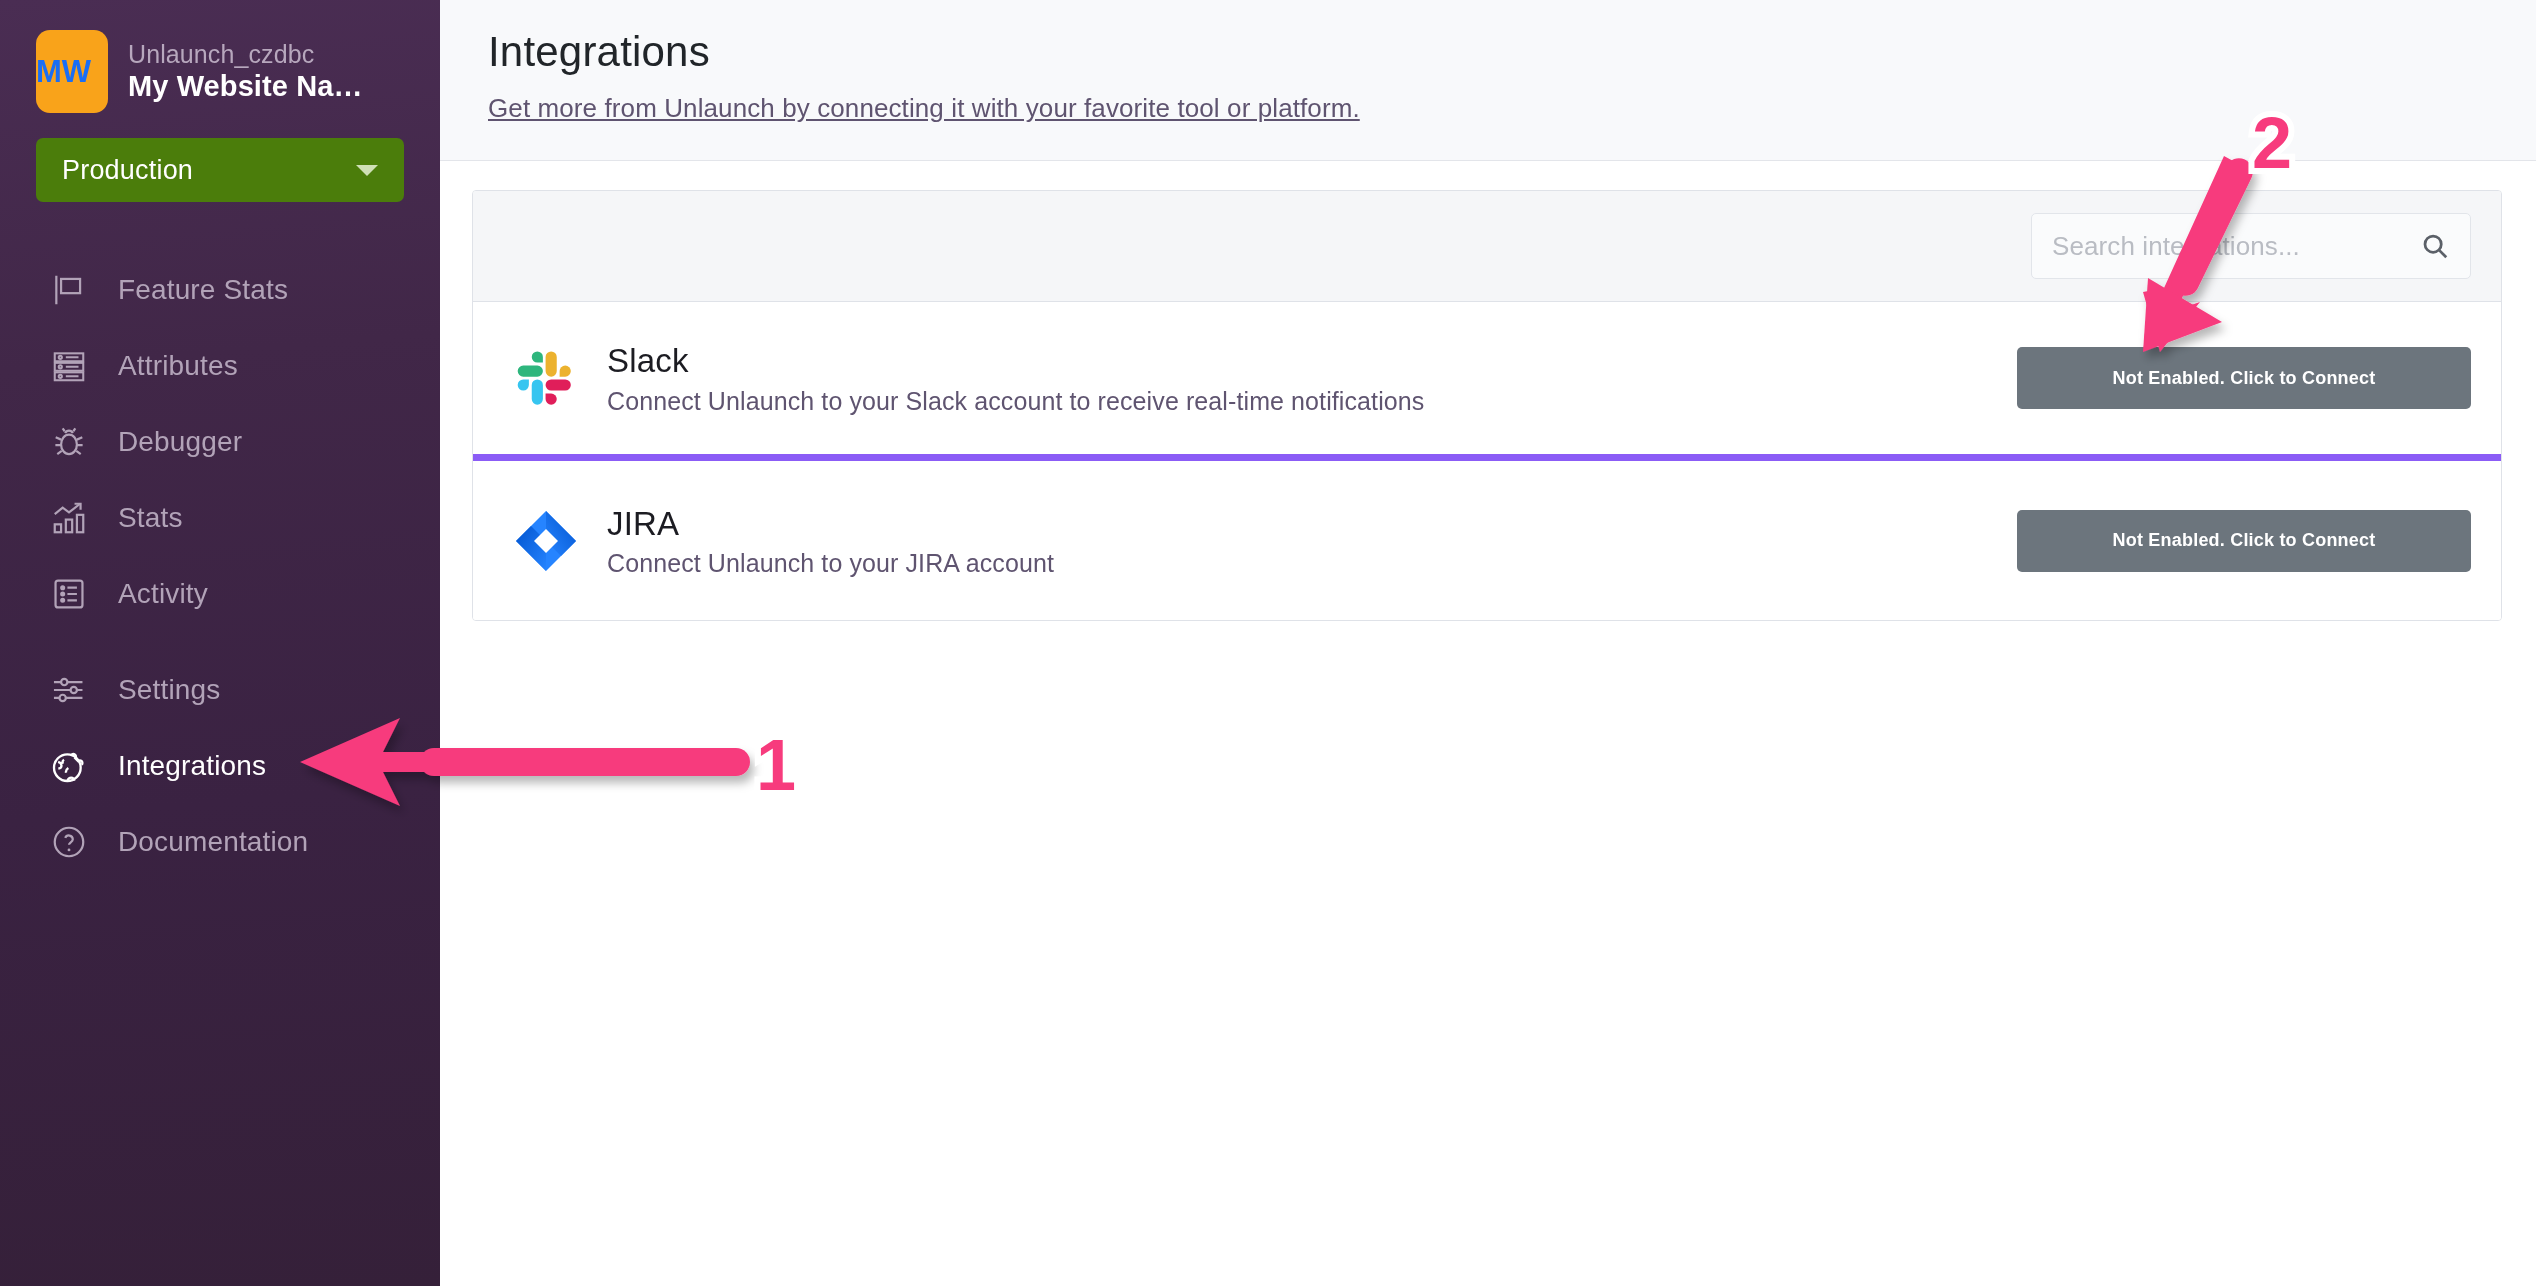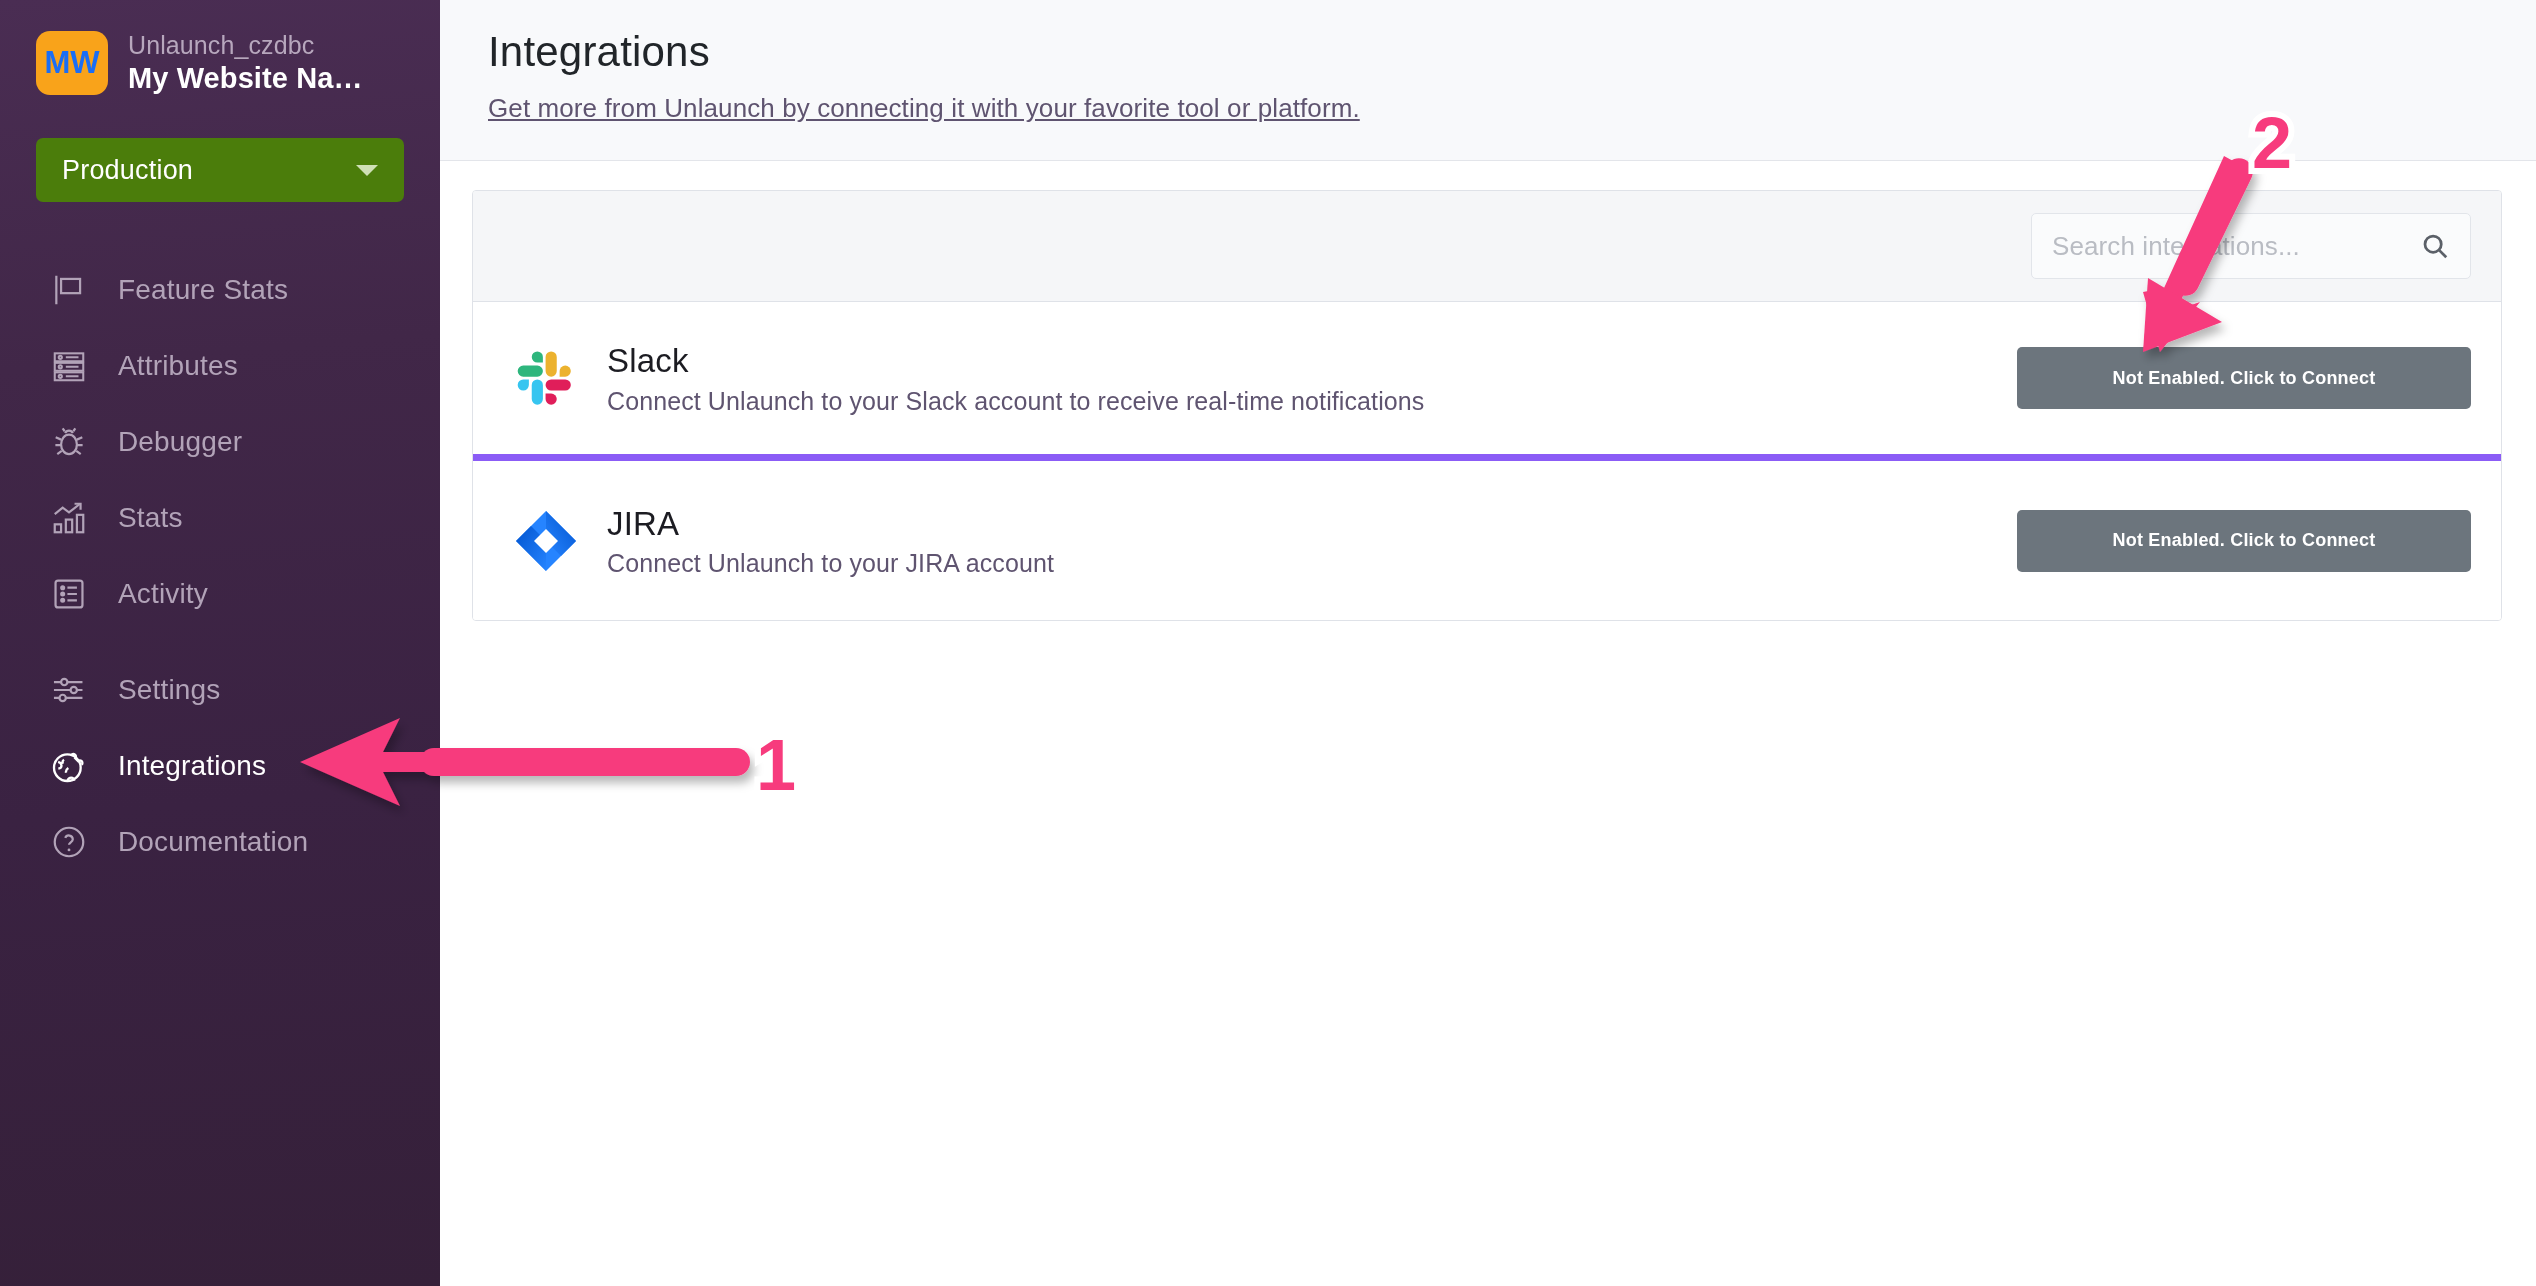--- a/index.html
+++ b/index.html
@@ -17,23 +17,23 @@
     width: 440px; height: 1286px;
     background: linear-gradient(175deg, #4a2d53 0%, #412748 28%, #3a2242 62%, #352039 100%);
     overflow: hidden;
   }
   .brand {
     display: flex; align-items: center;
     padding: 30px 0 0 36px;
     gap: 20px;
   }
   .brand-logo {
-    width: 72px; height: 64px; border-radius: 14px;
+    width: 72px; height: 83px; border-radius: 14px;
     background: #f9a31a;
-    display: flex; align-items: center; justify-content: center;
+    display: flex; align-items: center; justify-content: flex-start;
     flex: 0 0 auto;
   }
   .brand-logo span {
     color: #1a6ef5; font-size: 31px; font-weight: 700;
     letter-spacing: 0px; line-height: 1;
   }
   .brand-text { display: flex; flex-direction: column; justify-content: center; }
   .brand-project {
     color: #b7a7bd; font-size: 25px; line-height: 1.22;
     letter-spacing: .1px;

